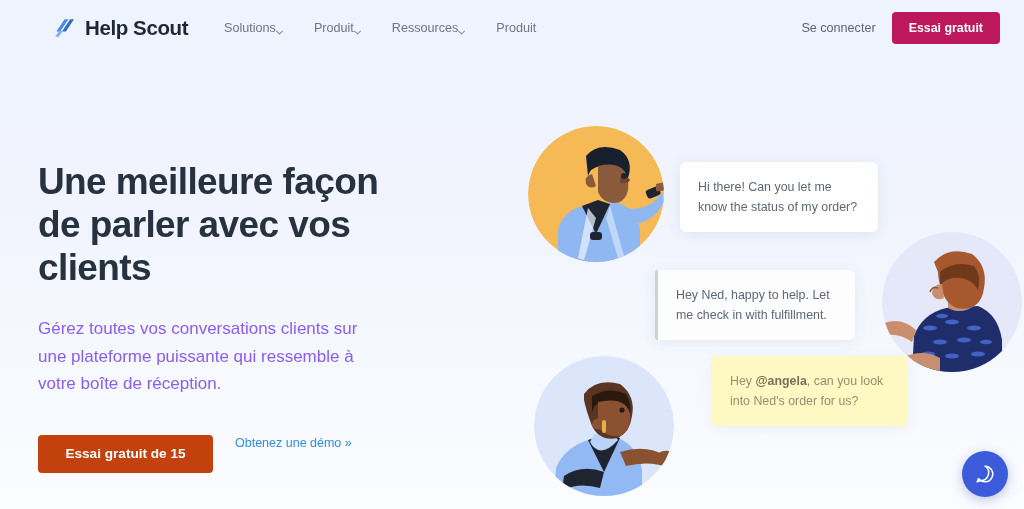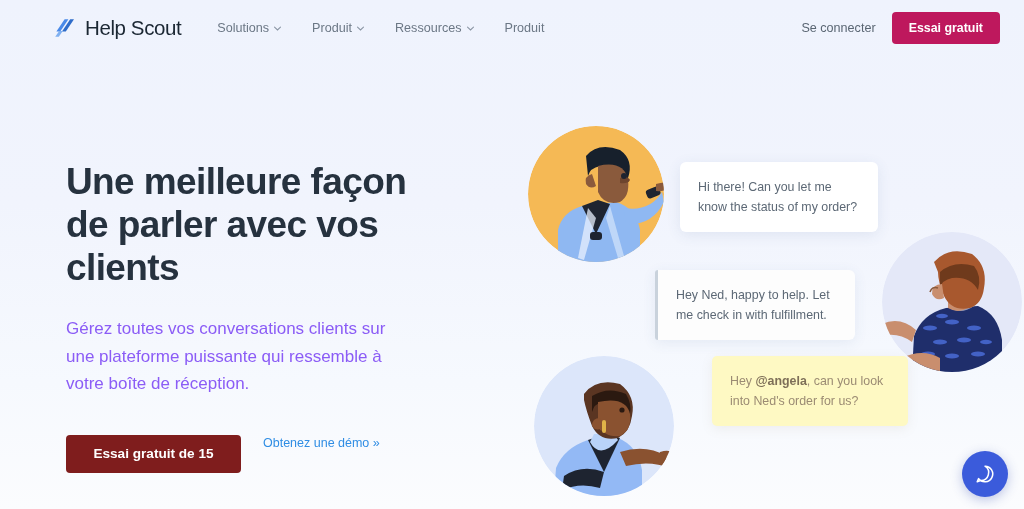--- a/index.html
+++ b/index.html
@@ -35,37 +35,36 @@
 
   .logo-mark {
     width: 24px;
     height: 20px;
     display: block;
     flex: none;
   }
 
   .brand-name {
     font-size: 20.5px;
-    font-weight: normal;
+    font-weight: bold;
     color: #1B2733;
     letter-spacing: -0.4px;
     white-space: nowrap;
   }
 
   .nav {
     display: flex;
     align-items: center;
     gap: 31px;
     margin-left: 36px;
   }
 
   .nav-item {
     display: flex;
-    align-items: center;
-    gap: 5px;
+    align-items: flex-end;
     font-size: 12.6px;
     color: #6B7785;
     cursor: pointer;
     white-space: nowrap;
   }
 
   .caret {
     width: 7px;
     height: 5px;
     display: block;
@@ -94,21 +93,21 @@
     border-radius: 4px;
     padding: 9px 17px;
     cursor: pointer;
     white-space: nowrap;
     font-family: inherit;
   }
 
   
   .hero-left {
     position: absolute;
-    left: 66px;
+    left: 38px;
     top: 160px;
     width: 400px;
     z-index: 20;
   }
 
   .headline {
     font-size: 37px;
     line-height: 43px;
     font-weight: bold;
     color: #26323F;
@@ -125,21 +124,21 @@
   }
 
   .cta-row {
     margin-top: 37px;
     display: flex;
     align-items: flex-start;
     gap: 22px;
   }
 
   .btn-trial-main {
-    background: #7f1d1d;
+    background: #c2410c;
     color: #FFFFFF;
     font-size: 13.6px;
     font-weight: bold;
     border: none;
     border-radius: 4px;
     width: 175px;
     height: 38px;
     cursor: pointer;
     font-family: inherit;
     white-space: nowrap;

